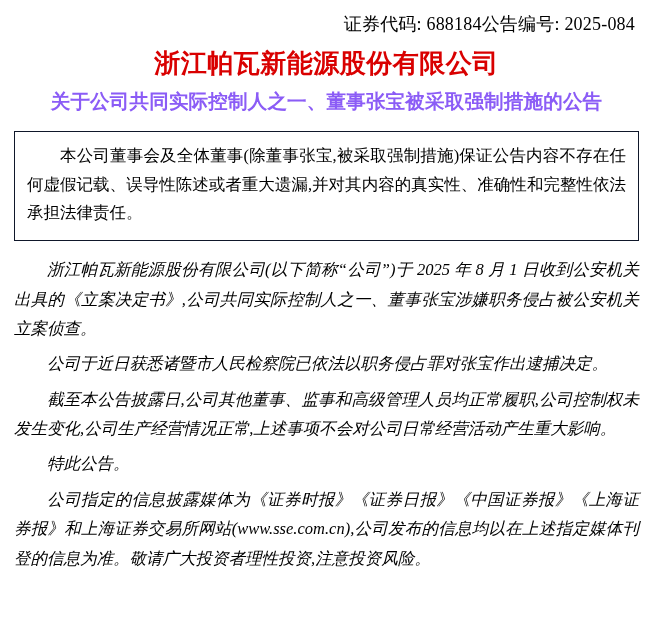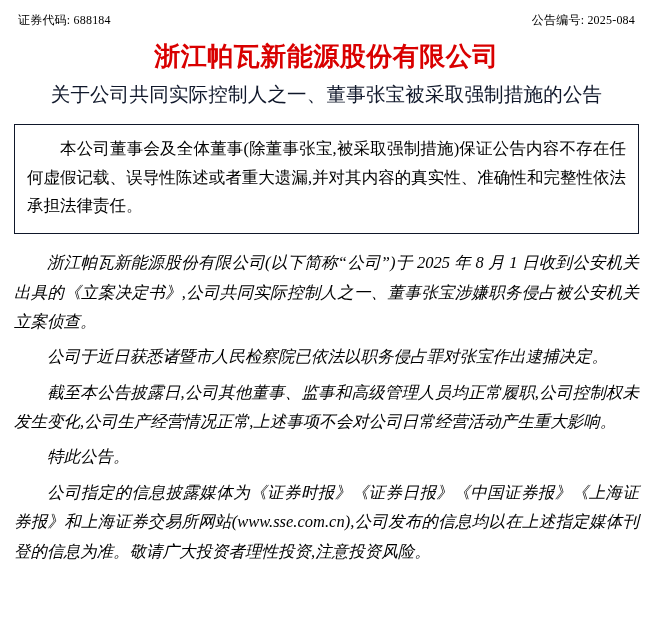--- a/index.html
+++ b/index.html
@@ -16,44 +16,44 @@
   }
   .page {
     width: 653px;
     height: 628px;
     box-sizing: border-box;
     padding: 10px 14px 0 14px;
     position: relative;
   }
   .header-row {
     display: flex;
-    justify-content: space-between;
+    justify-content: flex-end;
     align-items: baseline;
-    font-size: 12px;
+    font-size: 18px;
     letter-spacing: 0.2px;
     padding: 2px 4px 0 4px;
     margin-bottom: 10px;
   }
   .header-cell {
     white-space: nowrap;
   }
   .title-block {
     text-align: center;
     margin-top: 4px;
   }
   .company-title {
     color: #d90000;
     font-weight: bold;
     font-size: 26px;
     line-height: 1.4;
     letter-spacing: 0.5px;
   }
   .doc-title {
-    color: #0f172a;
-    font-weight: normal;
+    color: #8b5cf6;
+    font-weight: bold;
     font-size: 19.5px;
     line-height: 1.45;
     letter-spacing: 0.2px;
     margin-top: 6px;
   }
   .notice-box {
     border: 1px solid #0f172a;
     margin-top: 14px;
     padding: 10px 12px 12px 12px;
     font-size: 16.5px;

